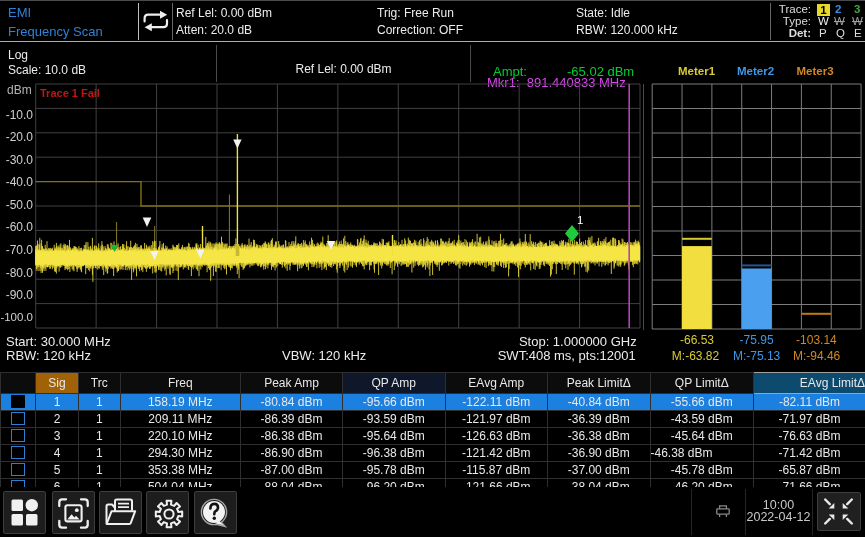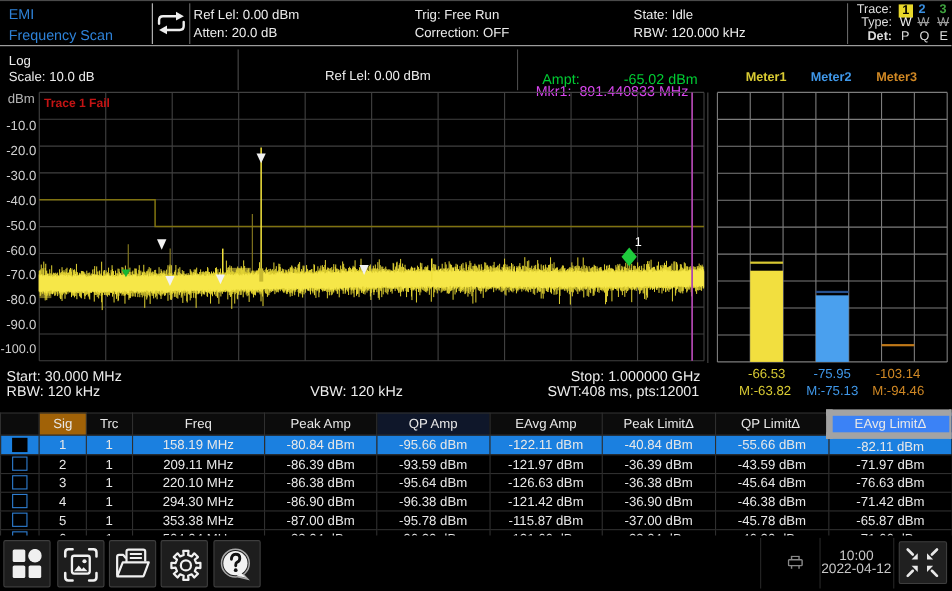--- a/index.html
+++ b/index.html
@@ -191,21 +191,21 @@
           <tr>
             <td style="border:1px solid #2f2f2f;height:20.5px;background:#0c0c0c;"></td>
             <td style="border:1px solid #2f2f2f;text-align:center;background:#a16207;">Sig</td>
             <td style="border:1px solid #2f2f2f;text-align:center;background:#0c0c0c;">Trc</td>
             <td style="border:1px solid #2f2f2f;text-align:center;background:#0c0c0c;">Freq</td>
             <td style="border:1px solid #2f2f2f;text-align:center;background:#0c0c0c;">Peak Amp</td>
             <td style="border:1px solid #2f2f2f;text-align:center;background:#0f172a;">QP Amp</td>
             <td style="border:1px solid #2f2f2f;text-align:center;background:#0c0c0c;">EAvg Amp</td>
             <td style="border:1px solid #2f2f2f;text-align:center;background:#0c0c0c;">Peak LimitΔ</td>
             <td style="border:1px solid #2f2f2f;text-align:center;background:#0c0c0c;">QP LimitΔ</td>
-            <td style="border:6px solid #a3a3a3;text-align:center;background:#3b82f6;">EAvg LimitΔ</td>
+            <td style="border:1px solid #a3a3a3;text-align:right;background:#0c4a6e;">EAvg LimitΔ</td>
           </tr>
 <tr style="background:#1b80e0;">
             <td style="border:1px solid #2f2f2f;height:17px;">
               <div style="width:13.5px;height:13.5px;background:#000;margin:0 auto;"></div>
             </td>
             <td style="border:1px solid #2f2f2f;text-align:center;padding:0;">1</td>
             <td style="border:1px solid #2f2f2f;text-align:center;padding:0;">1</td>
             <td style="border:1px solid #2f2f2f;text-align:center;padding:0;">158.19 MHz</td>
             <td style="border:1px solid #2f2f2f;text-align:center;padding:0;">-80.84 dBm</td>
             <td style="border:1px solid #2f2f2f;text-align:center;padding:0;">-95.66 dBm</td>
@@ -246,21 +246,21 @@
             <td style="border:1px solid #2f2f2f;height:17px;">
               <div style="width:13.5px;height:13.5px;background:#000;border:1.5px solid #2e7ed2;margin:0 auto;"></div>
             </td>
             <td style="border:1px solid #2f2f2f;text-align:center;padding:0;">4</td>
             <td style="border:1px solid #2f2f2f;text-align:center;padding:0;">1</td>
             <td style="border:1px solid #2f2f2f;text-align:center;padding:0;">294.30 MHz</td>
             <td style="border:1px solid #2f2f2f;text-align:center;padding:0;">-86.90 dBm</td>
             <td style="border:1px solid #2f2f2f;text-align:center;padding:0;">-96.38 dBm</td>
             <td style="border:1px solid #2f2f2f;text-align:center;padding:0;">-121.42 dBm</td>
             <td style="border:1px solid #2f2f2f;text-align:center;padding:0;">-36.90 dBm</td>
-            <td style="border:1px solid #2f2f2f;text-align:center;padding:0;">-46.38 dBm</td>
+            <td style="border:1px solid #2f2f2f;padding:0;">-46.38 dBm</td>
             <td style="border:1px solid #2f2f2f;text-align:center;padding:0;">-71.42 dBm</td>
           </tr>
 <tr>
             <td style="border:1px solid #2f2f2f;height:17px;">
               <div style="width:13.5px;height:13.5px;background:#000;border:1.5px solid #2e7ed2;margin:0 auto;"></div>
             </td>
             <td style="border:1px solid #2f2f2f;text-align:center;padding:0;">5</td>
             <td style="border:1px solid #2f2f2f;text-align:center;padding:0;">1</td>
             <td style="border:1px solid #2f2f2f;text-align:center;padding:0;">353.38 MHz</td>
             <td style="border:1px solid #2f2f2f;text-align:center;padding:0;">-87.00 dBm</td>

